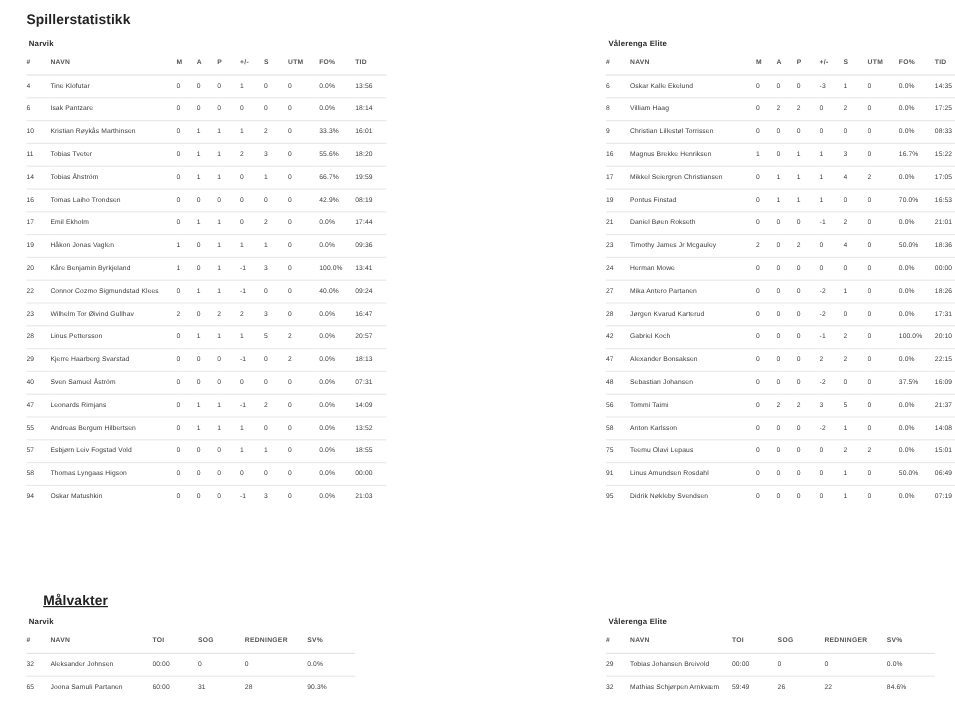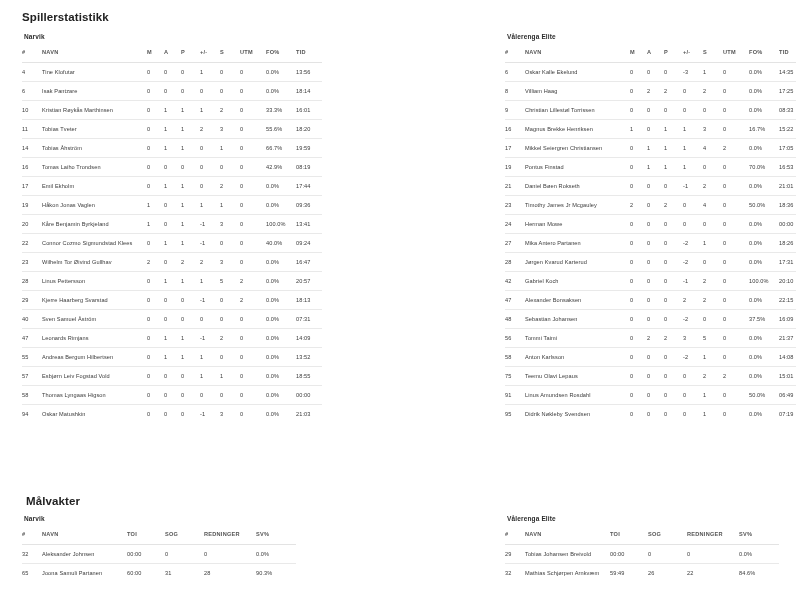--- a/index.html
+++ b/index.html
@@ -30,22 +30,23 @@
     margin: 0;
     padding: 0;
   }
   #players-section-title {
     position: absolute;
     left: 22px;
     top: 11px;
   }
   #goalies-section-title {
     position: absolute;
-    left: 26px;
+    left: 36px;
     top: 495px;
+    text-decoration: underline;
   }
   .team-block {
     position: absolute;
     box-sizing: border-box;
   }
   .team-name {
     font-size: 6.5px;
     font-weight: bold;
     color: #2b2b2b;
     margin: 0 0 6px 2px;

